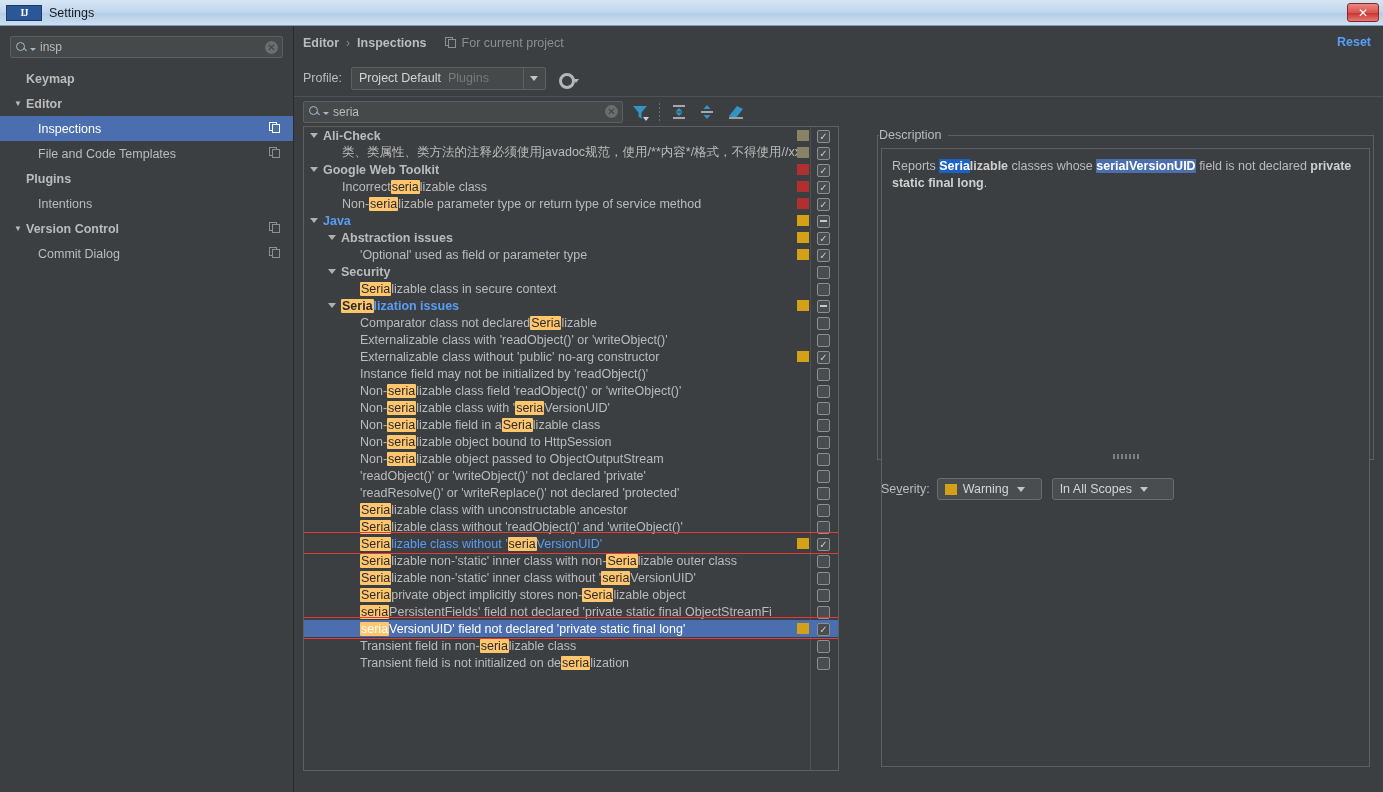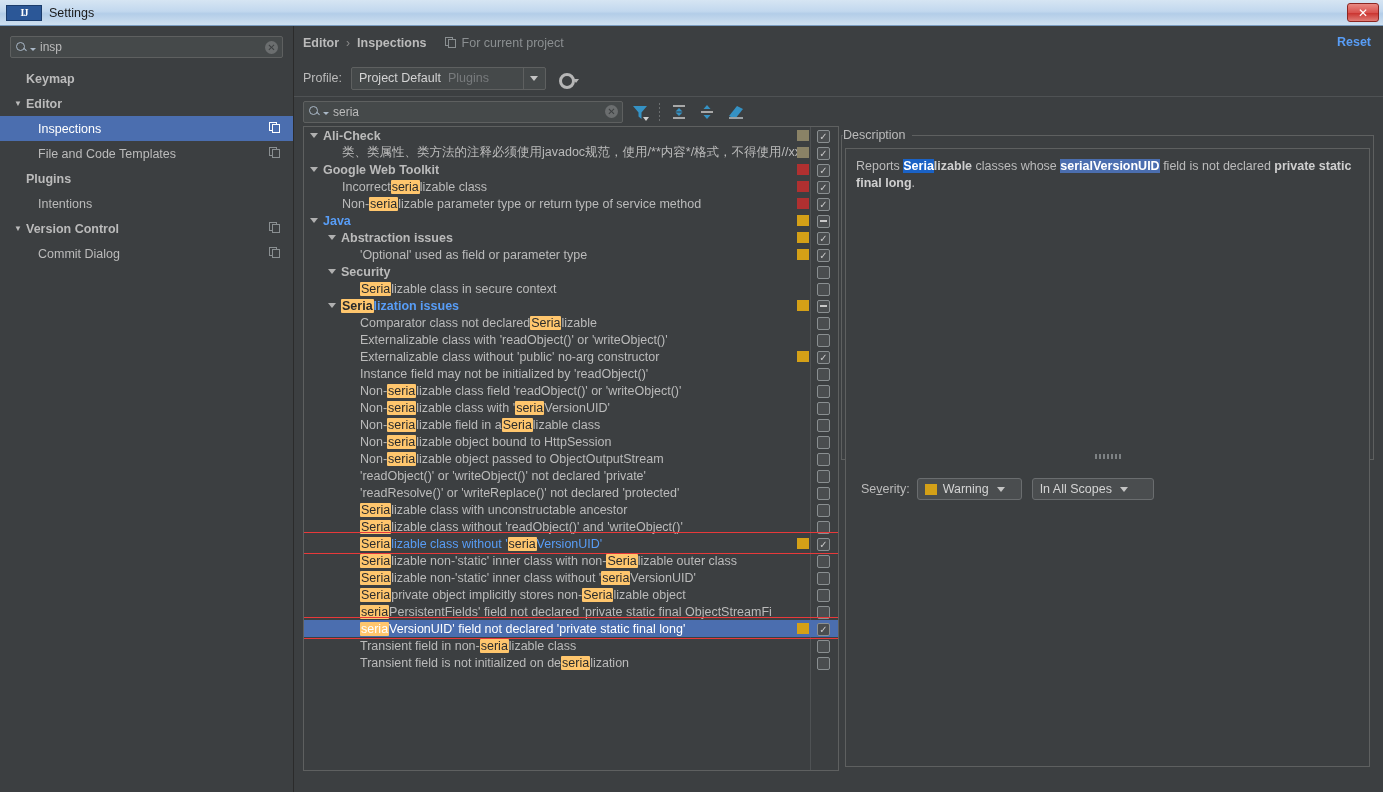--- a/index.html
+++ b/index.html
@@ -187,21 +187,21 @@
     display: flex; align-items: center; padding: 0 4px;
   }
   #tree-search .val { flex: 1; color: #bbbbbb; font-size: 12px; }
   .tb-ico { width: 22px; height: 22px; margin-left: 6px; position: relative; cursor: pointer; }
   .sep-dots {
     width: 1px; height: 18px; margin-left: 8px; margin-right: 2px;
     background: repeating-linear-gradient(to bottom, #6b6e6f 0 2px, transparent 2px 4px);
   }
 
   
-  #panes { display: flex; height: 646px; }
+  #panes { display: flex; height: 646px; gap: 36px; }
   #tree-pane {
     width: 536px; height: 645px;
     background: #3c3f41;
     border: 1px solid #5e6060;
     margin-left: 9px;
     position: relative; overflow: hidden;
   }
   .trow {
     height: 17px; display: flex; align-items: center;
     position: relative; white-space: nowrap; cursor: pointer;
@@ -256,21 +256,21 @@
   #desc-text { font-size: 12.5px; line-height: 17px; color: #bbbbbb; }
   #desc-text b { font-weight: bold; color: #cfcfcf; }
   #desc-text .mh { background: #1a62c6; color: #ffffff; font-weight: bold; }
   #desc-text .mh2 { background: #4b6eaf; color: #ffffff; font-weight: bold; }
   #resize-dots {
     position: absolute; left: 50%; transform: translateX(-50%);
     top: 328px; width: 26px; height: 5px;
     background: repeating-linear-gradient(to right, #7d8183 0 2px, transparent 2px 4px);
   }
   #sev-row {
-    position: absolute; left: 20px; top: 352px;
+    position: absolute; left: 4px; top: 352px;
     display: flex; align-items: center;
   }
   #sev-row .slbl { font-size: 12.5px; margin-right: 7px; color: #bbbbbb; }
   #sev-row .slbl u { text-decoration: underline; }
   .combo {
     height: 22px; border: 1px solid #6a6d6f; border-radius: 3px;
     background: #4a4d4f; display: flex; align-items: center;
     padding: 0 7px; cursor: pointer; font-size: 12.5px; color: #d4d4d4;
   }
   .combo .swatch { width: 12px; height: 11px; margin-right: 6px; }

